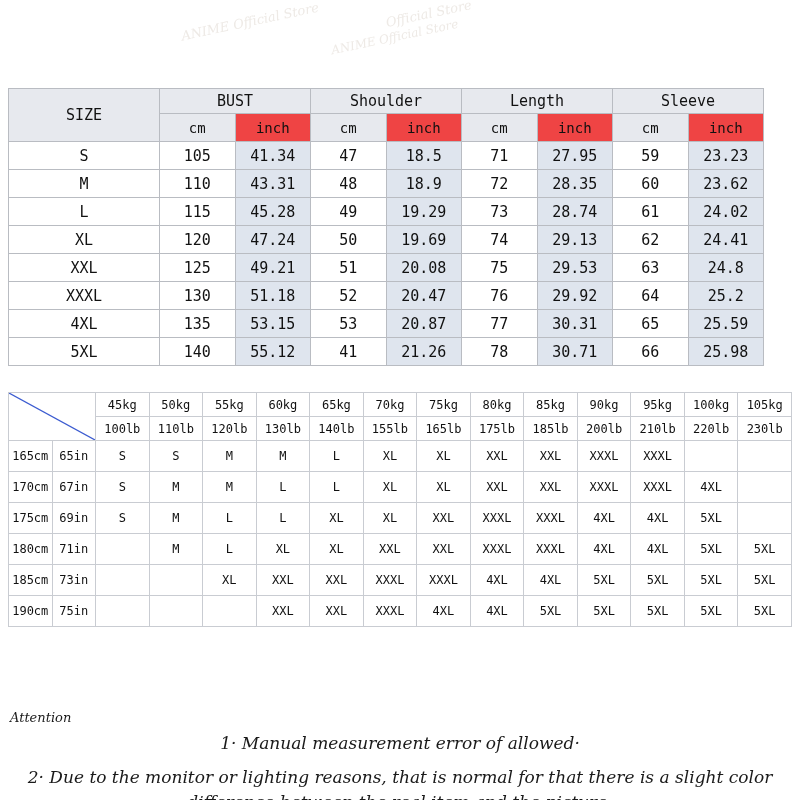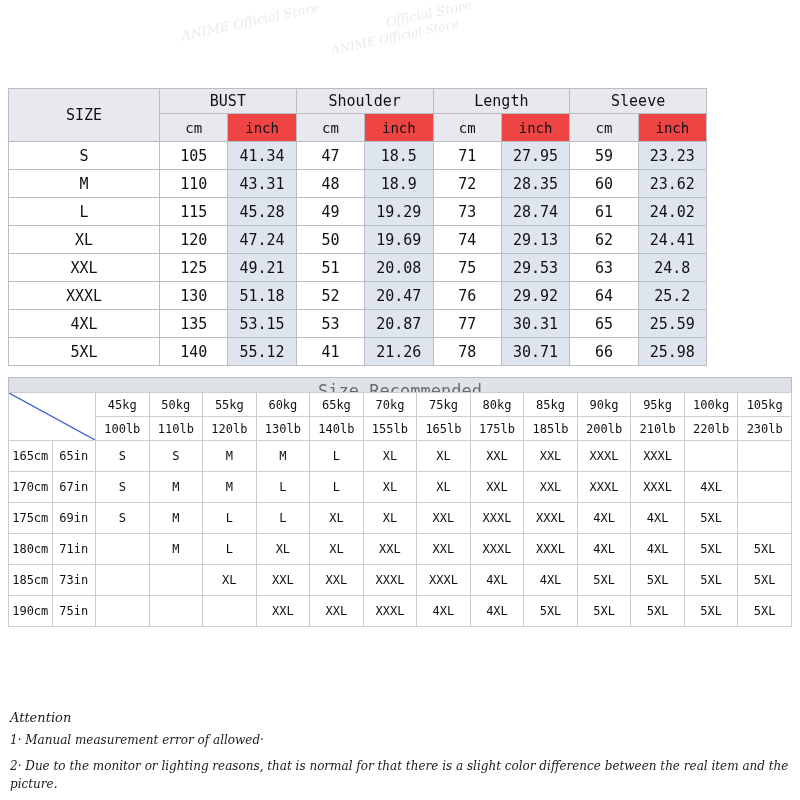--- a/index.html
+++ b/index.html
@@ -68,21 +68,21 @@
     font-size: 44px;
     letter-spacing: 1px;
     font-weight: normal;
   }
 
   
   .main-table {
     position: absolute;
     left: 8px;
     top: 88px;
-    width: 699px;
+    width: 756px;
     border-collapse: collapse;
     table-layout: fixed;
   }
   .main-table td, .main-table th {
     border: 1px solid #b9bcc2;
     text-align: center;
     font-size: 15px;
     color: #111;
     font-family: "DejaVu Sans Mono", monospace;
     font-weight: normal;
@@ -188,23 +188,24 @@
     width: 780px;
     font-family: "DejaVu Serif", serif;
     font-style: italic;
     color: #1a1a1a;
   }
   .attention .at-head {
     font-size: 13px;
     margin-bottom: 6px;
   }
   .attention .at-line {
-    font-size: 12px;
+    font-size: 17px;
     margin-bottom: 8px;
     line-height: 1.5;
+    text-align: center;
   }
 </style>
 </head>
 <body>
 
 <div class="page">
 
   <div class="watermark wm1">ANIME Official Store</div>
   <div class="watermark wm2">Official Store</div>
   <div class="watermark wm3">ANIME Official Store</div>
@@ -314,21 +315,20 @@
           <td class="cm">41</td>
           <td class="inch">21.26</td>
           <td class="cm">78</td>
           <td class="inch">30.71</td>
           <td class="cm">66</td>
           <td class="inch">25.98</td>
         </tr>
       </tbody>
   </table>
 
-  <div class="rec-title">Size Recommended</div>
 
   <table class="rec-table">
     <tbody id="rec-table-body">
         <tr>
           <td class="corner" rowspan="2" colspan="2" style="width: 86px;">
             <svg class="diag" viewBox="0 0 100 100" preserveAspectRatio="none">
               <line x1="0" y1="0" x2="100" y2="100" stroke="#3b5bd0" stroke-width="1.2" vector-effect="non-scaling-stroke"></line>
             </svg>
           </td>
           <td class="kg">45kg</td>

